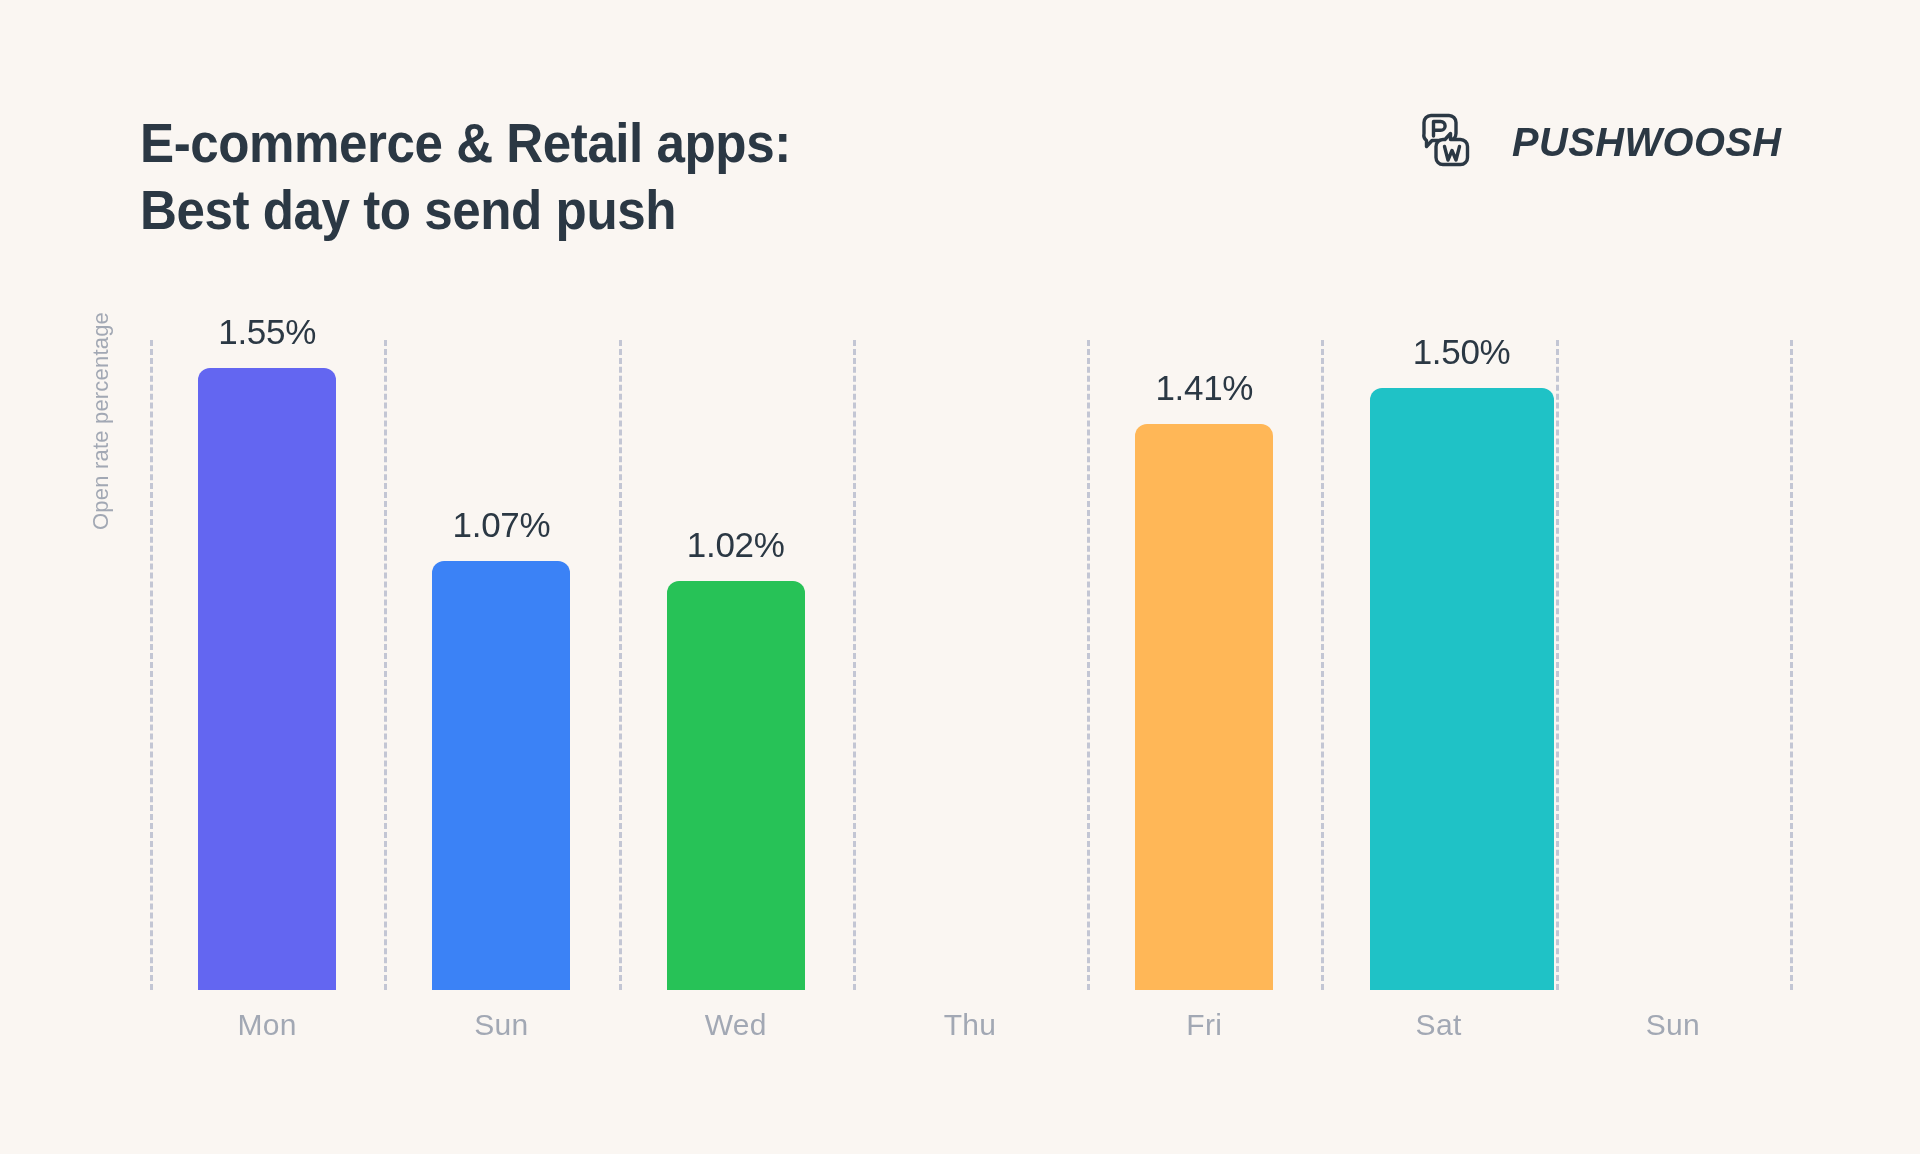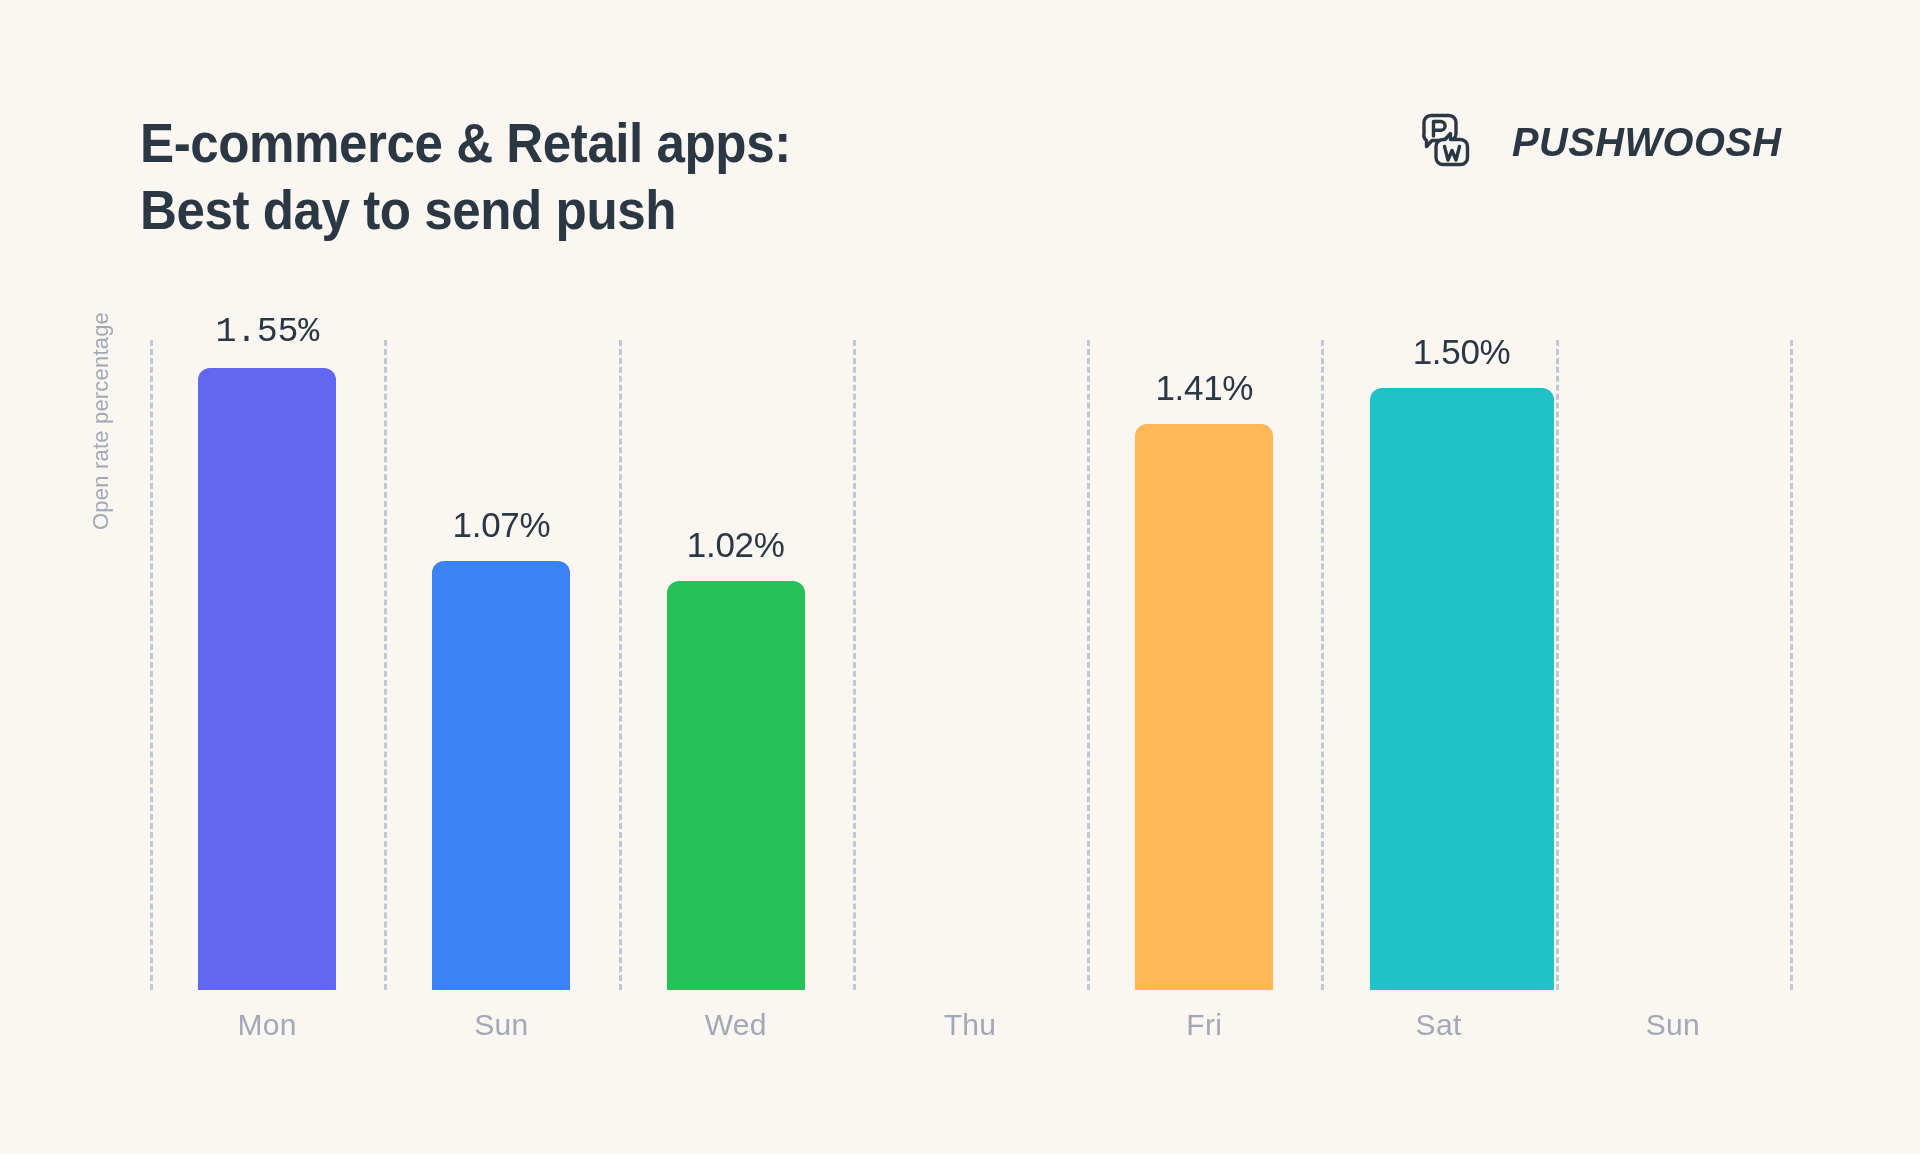--- a/index.html
+++ b/index.html
@@ -180,21 +180,21 @@
       <div class="gridline" style="left: 0px; border-left-color: rgb(195, 198, 212);"></div>
       <div class="gridline" style="left: 234.286px; border-left-color: rgb(195, 198, 212);"></div>
       <div class="gridline" style="left: 468.571px; border-left-color: rgb(195, 198, 212);"></div>
       <div class="gridline" style="left: 702.857px; border-left-color: rgb(195, 198, 212);"></div>
       <div class="gridline" style="left: 937.143px; border-left-color: rgb(195, 198, 212);"></div>
       <div class="gridline" style="left: 1171.43px; border-left-color: rgb(195, 198, 212);"></div>
       <div class="gridline" style="left: 1405.71px; border-left-color: rgb(195, 198, 212);"></div>
       <div class="gridline" style="left: 1640px; border-left-color: rgb(195, 198, 212);"></div>
       <div class="bar-slot" style="left: 48.1429px; width: 138px;">
         <div class="bar" style="height: 621.914px; background: rgb(99, 102, 241);"></div>
-        <div class="bar-value" style="bottom: 637.914px; font-family: Liberation Mono, monospace;">1.55%</div>
+        <div class="bar-value" style="bottom: 637.914px;">1.55%</div>
       </div>
       <div class="bar-slot" style="left: 282.429px; width: 138px;">
         <div class="bar" style="height: 429.321px; background: rgb(59, 130, 246);"></div>
         <div class="bar-value" style="bottom: 445.321px; margin-top: 20px;">1.07%</div>
       </div>
       <div class="bar-slot" style="left: 516.714px; width: 138px;">
         <div class="bar" style="height: 409.259px; background: rgb(39, 194, 87);"></div>
         <div class="bar-value" style="bottom: 425.259px;">1.02%</div>
       </div>
       <div class="bar-slot" style="left: 985.286px; width: 138px;">

